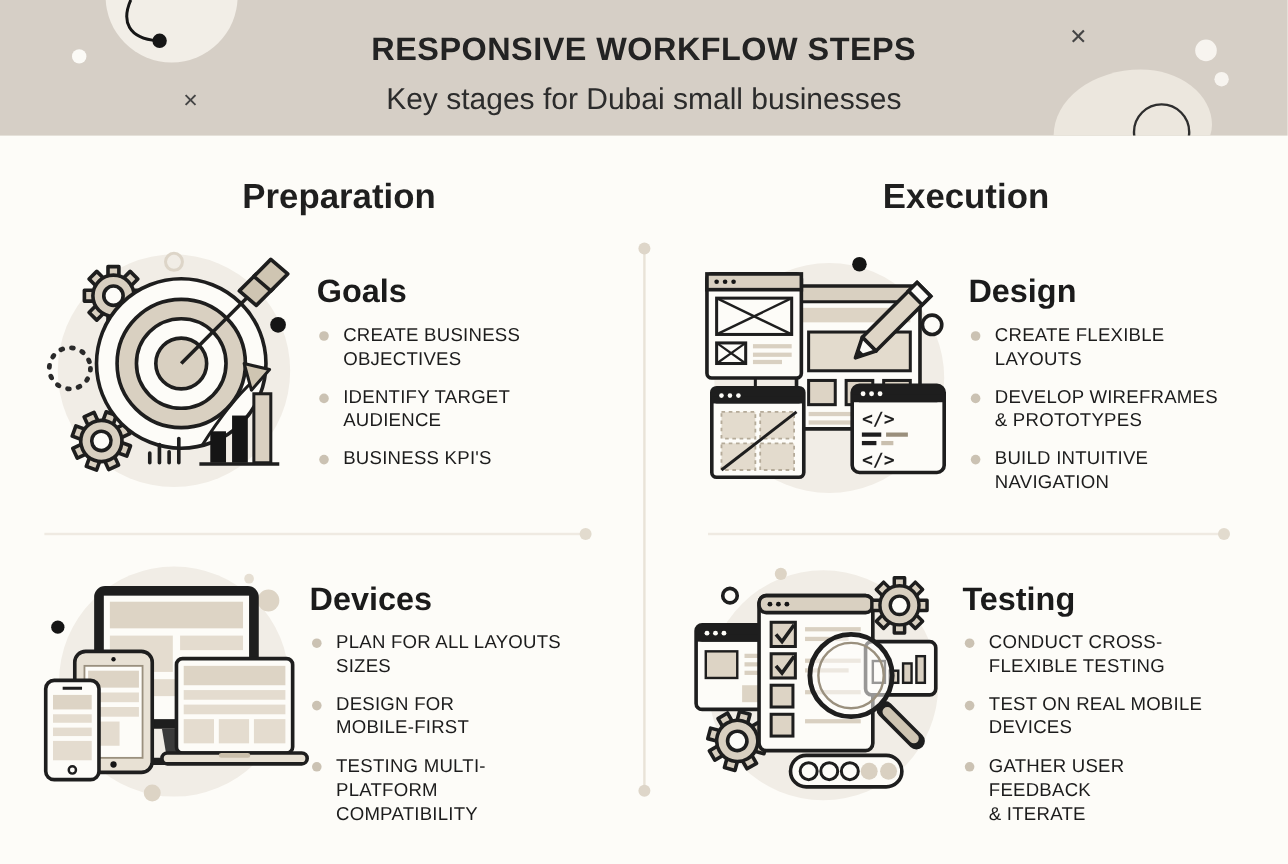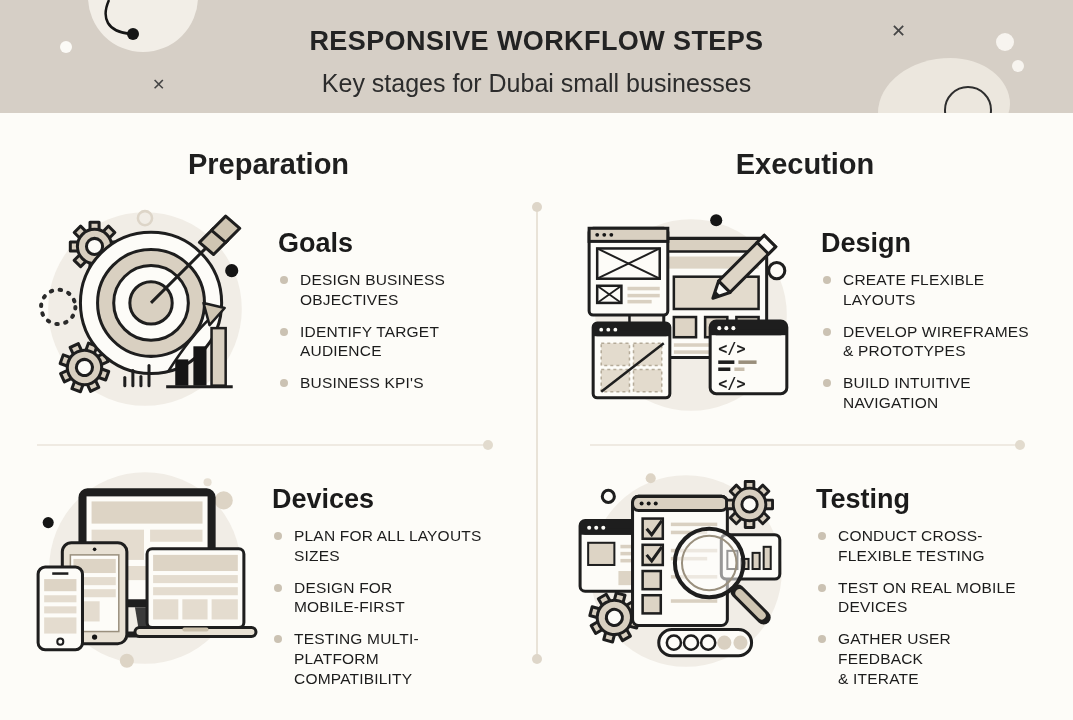--- a/index.html
+++ b/index.html
@@ -29,40 +29,40 @@
   .cross { color:#454545; font-size:16px; line-height:1; }
   .blob { left:878px; top:58px; width:132px; height:92px; background:#ece7de;
           border-radius:55% 45% 60% 40% / 60% 50% 50% 40%; }
   .ring-dark { left:944px; top:86px; width:48px; height:48px; border-radius:50%;
                border:2.5px solid #2e2e2e; }
   
   .col-heading {
     position:absolute; top:148px; font-size:29px; font-weight:bold; color:#1f1f1f;
     width:537px; text-align:center;
   }
-  .col-heading.left { left:0; }
+  .col-heading.left { left:14px; }
   .col-heading.right { left:537px; width:536px; }
   
   .vdivider { position:absolute; left:536px; top:207px; width:2px; height:452px; background:#e9e3d8; }
   .vdivider::before, .vdivider::after {
     content:""; position:absolute; left:-4px; width:10px; height:10px; border-radius:50%; background:#ded6c9;
   }
   .vdivider::before { top:-5px; }
   .vdivider::after { bottom:-5px; }
   .hdivider { position:absolute; top:444px; height:2px; background:#efeae2; }
   .hdivider.left  { left:37px;  width:451px; }
   .hdivider.right { left:590px; width:430px; }
   .hdivider::after {
     content:""; position:absolute; right:-5px; top:-4px; width:10px; height:10px; border-radius:50%; background:#e2dbce;
   }
   
   .sec { position:absolute; display:flex; }
   .sec-icon { width:232px; height:212px; flex:0 0 232px; }
   .sec-icon svg { width:100%; height:100%; }
-  .sec-text { margin-left:14px; padding-top:22px; width:222px; }
+  .sec-text { padding-top:22px; width:222px; }
   .sec-title { font-size:27px; font-weight:bold; color:#1b1b1b; margin-bottom:11px; }
   .sec-list { list-style:none; }
   .sec-list li { display:flex; margin-bottom:12px; }
   .bullet {
     flex:0 0 8px; width:8px; height:8px; border-radius:50%;
     background:#cbc2b3; margin:6px 12px 0 2px;
   }
   .item-text {
     font-size:15.5px; line-height:1.28; letter-spacing:.2px; color:#1c1c1c;
     white-space:pre-line;
@@ -149,21 +149,21 @@
       <rect x="160" y="139" width="13" height="39" fill="#151515"></rect>
       <rect x="178" y="121" width="14" height="57" fill="#d9d0c1" stroke="#1e1e1e" stroke-width="2.5"></rect>
       <line x1="133" y1="179" x2="199" y2="179" stroke="#1e1e1e" stroke-width="3"></line>
     </svg>
   </div>
   <div class="sec-text">
     <div class="sec-title">Goals</div>
     <ul class="sec-list">
       <li>
           <span class="bullet"></span>
-          <span class="item-text">DESIGN BUSINESS
+          <span class="item-text">CREATE BUSINESS
 OBJECTIVES</span>
         </li>
       <li>
           <span class="bullet"></span>
           <span class="item-text">IDENTIFY TARGET
 AUDIENCE</span>
         </li>
       <li>
           <span class="bullet"></span>
           <span class="item-text">BUSINESS KPI'S</span>

